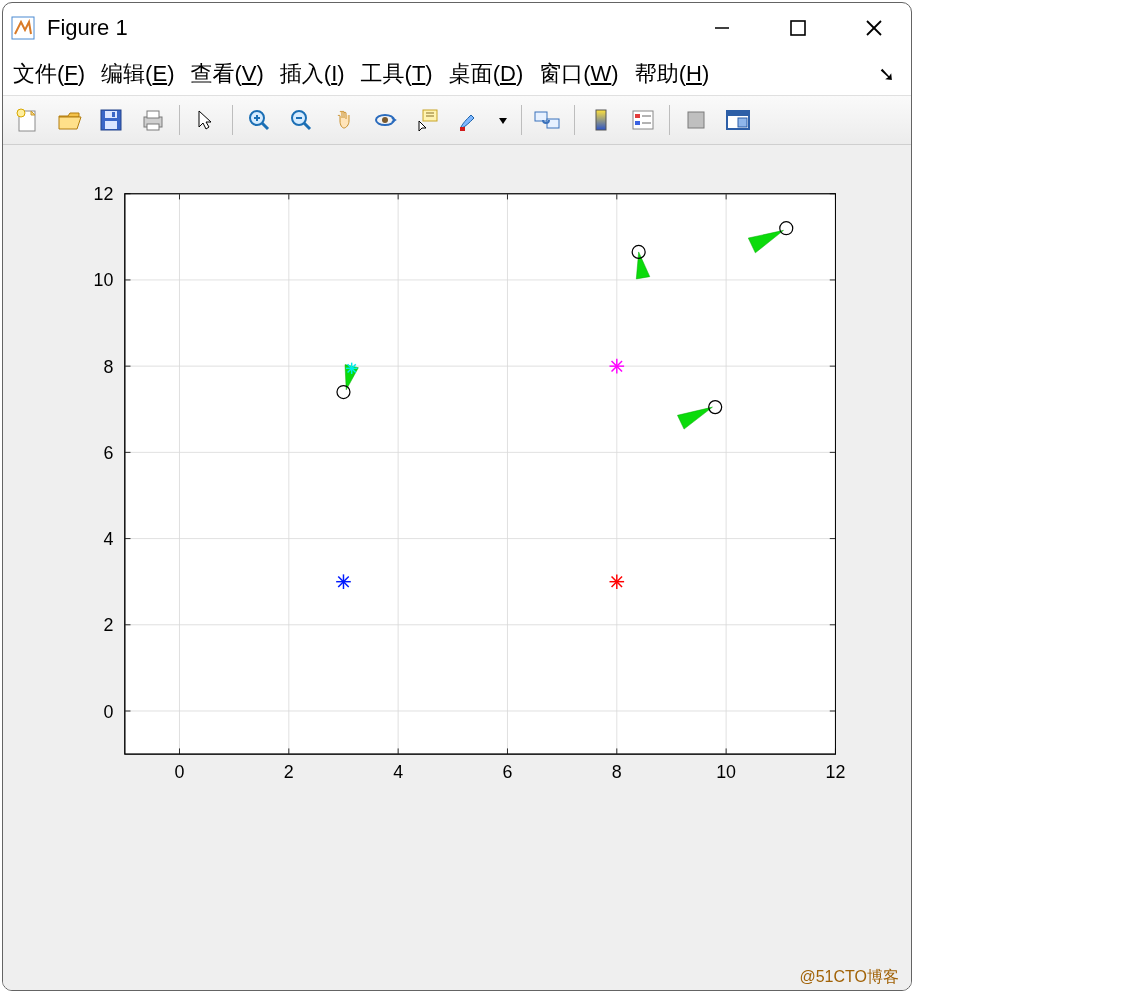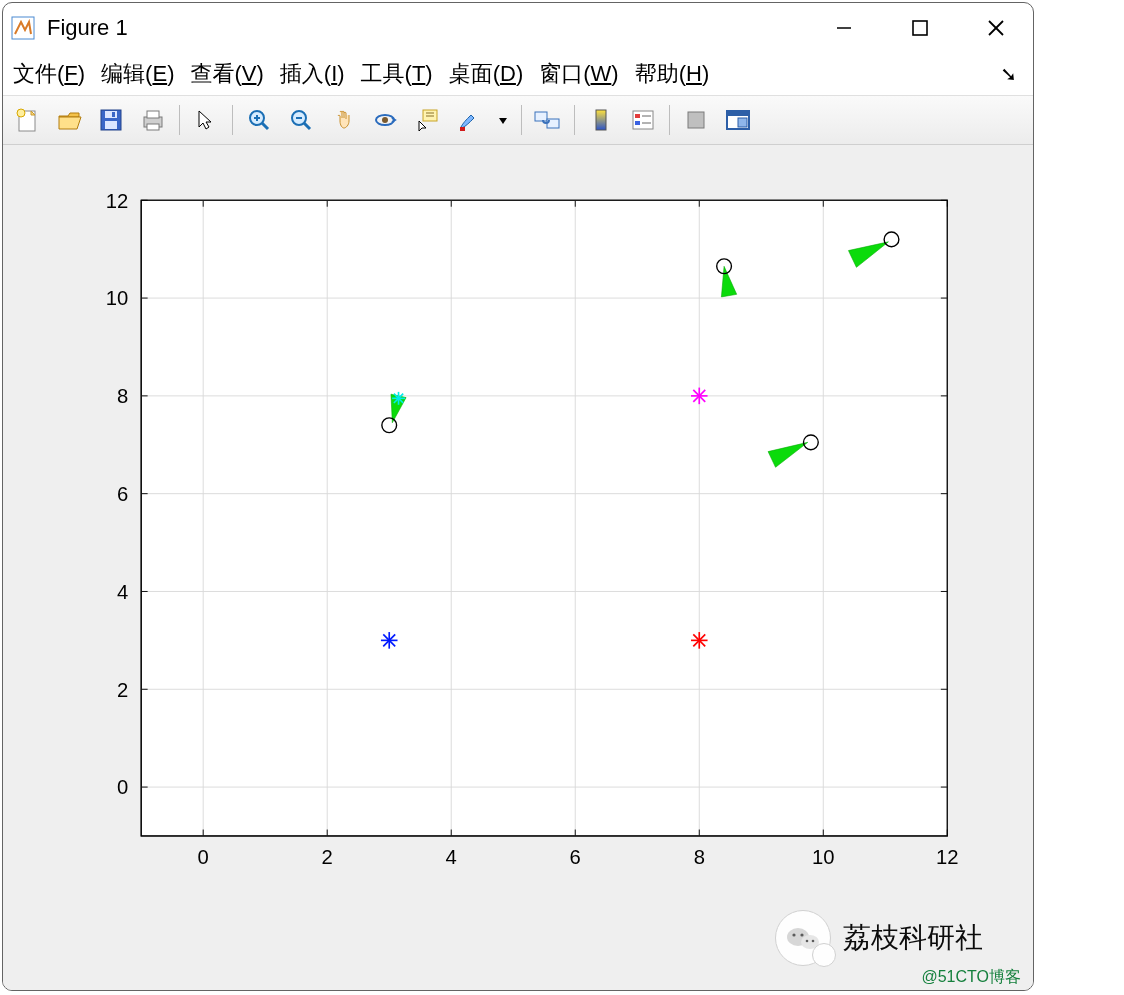--- a/index.html
+++ b/index.html
@@ -7,21 +7,21 @@
     padding: 0;
     width: 1124px;
     height: 995px;
     font-family: "Microsoft YaHei", "Segoe UI", Tahoma, sans-serif;
     background: #fff;
     overflow: hidden;
     font-size: 14px;
     color: #000;
   }
   .window {
-    width: 1032px;
+    width: 910px;
     height: 989px;
     border: 1px solid #646464;
     border-radius: 10px;
     margin: 2px;
     background: #fff;
     display: flex;
     flex-direction: column;
     box-sizing: border-box;
     overflow: hidden;
   }
@@ -76,21 +76,21 @@
     position: relative;
   }
   svg.chart { position:absolute; inset:0; }
   .grid-line { stroke:#d9d9d9; stroke-width:1; }
   .axbox { fill:#fff; stroke:#000; stroke-width:1.2; }
   .ticklabel { font: 22px "Segoe UI", sans-serif; fill:#000; }
   .tickmark { stroke:#000; stroke-width:1; }
   .open-circle { fill:none; stroke:#000; stroke-width:1.5; }
   .wedge { fill:#0bdb0b; stroke:#00a800; stroke-width:0.6; }
   .watermark-cn { position:absolute; right:50px; bottom:24px; font-size:28px; color:#000; opacity:.95; display:flex; align-items:center; gap:12px;}
-  .watermark-cto { position:absolute; right:12px; bottom:2px; font-size:16px; color:#15803d;}
+  .watermark-cto { position:absolute; right:12px; bottom:2px; font-size:16px; color:#a16207;}
   .wm-circle { width:54px; height:54px; border-radius:50%; background:#fff; border:1px solid #cfcfcf; display:flex;align-items:center;justify-content:center; position:relative;}
   .wm-circle::after{ content:""; position:absolute; right:-6px; bottom:-2px; width:22px;height:22px;border-radius:50%;background:#fff;border:1px solid #cfcfcf;}
 </style>
 </head>
 <body>
 
 <div class="window">
 
   <div class="titlebar">
     <span class="app-icon">
@@ -347,29 +347,16 @@
           <line x1="749.2892307692307" y1="278.78769230769234" x2="762.2492307692307" y2="265.8276923076923" stroke="#ff00ff" stroke-width="1.8"></line>
         </g>
         <g>
           <line x1="429.3269230769231" y1="267.96153846153845" x2="429.3269230769231" y2="281.96153846153845" stroke="#00eaea" stroke-width="1.8"></line>
           <line x1="422.3269230769231" y1="274.96153846153845" x2="436.3269230769231" y2="274.96153846153845" stroke="#00eaea" stroke-width="1.8"></line>
           <line x1="424.2869230769231" y1="269.92153846153843" x2="434.3669230769231" y2="280.0015384615385" stroke="#00eaea" stroke-width="1.8"></line>
           <line x1="424.2869230769231" y1="280.0015384615385" x2="434.3669230769231" y2="269.92153846153843" stroke="#00eaea" stroke-width="1.8"></line>
         </g>
       </svg>
 
-    <div class="watermark-cn">
-      <span class="wm-circle">
-        <svg width="36" height="28" viewBox="0 0 36 28">
-            <ellipse cx="13" cy="13" rx="11" ry="9" fill="#d6d6d6"></ellipse>
-            <ellipse cx="25" cy="18" rx="9" ry="7" fill="#e6e6e6"></ellipse>
-            <circle cx="9" cy="11" r="1.6" fill="#555"></circle>
-            <circle cx="17" cy="11" r="1.6" fill="#555"></circle>
-            <circle cx="22" cy="17" r="1.3" fill="#555"></circle>
-            <circle cx="28" cy="17" r="1.3" fill="#555"></circle>
-          </svg>
-      </span>
-      <span>荔枝科研社</span>
-    </div>
     <div class="watermark-cto">@51CTO博客</div>
   </div>
 
 </div>
 
 </body></html>

